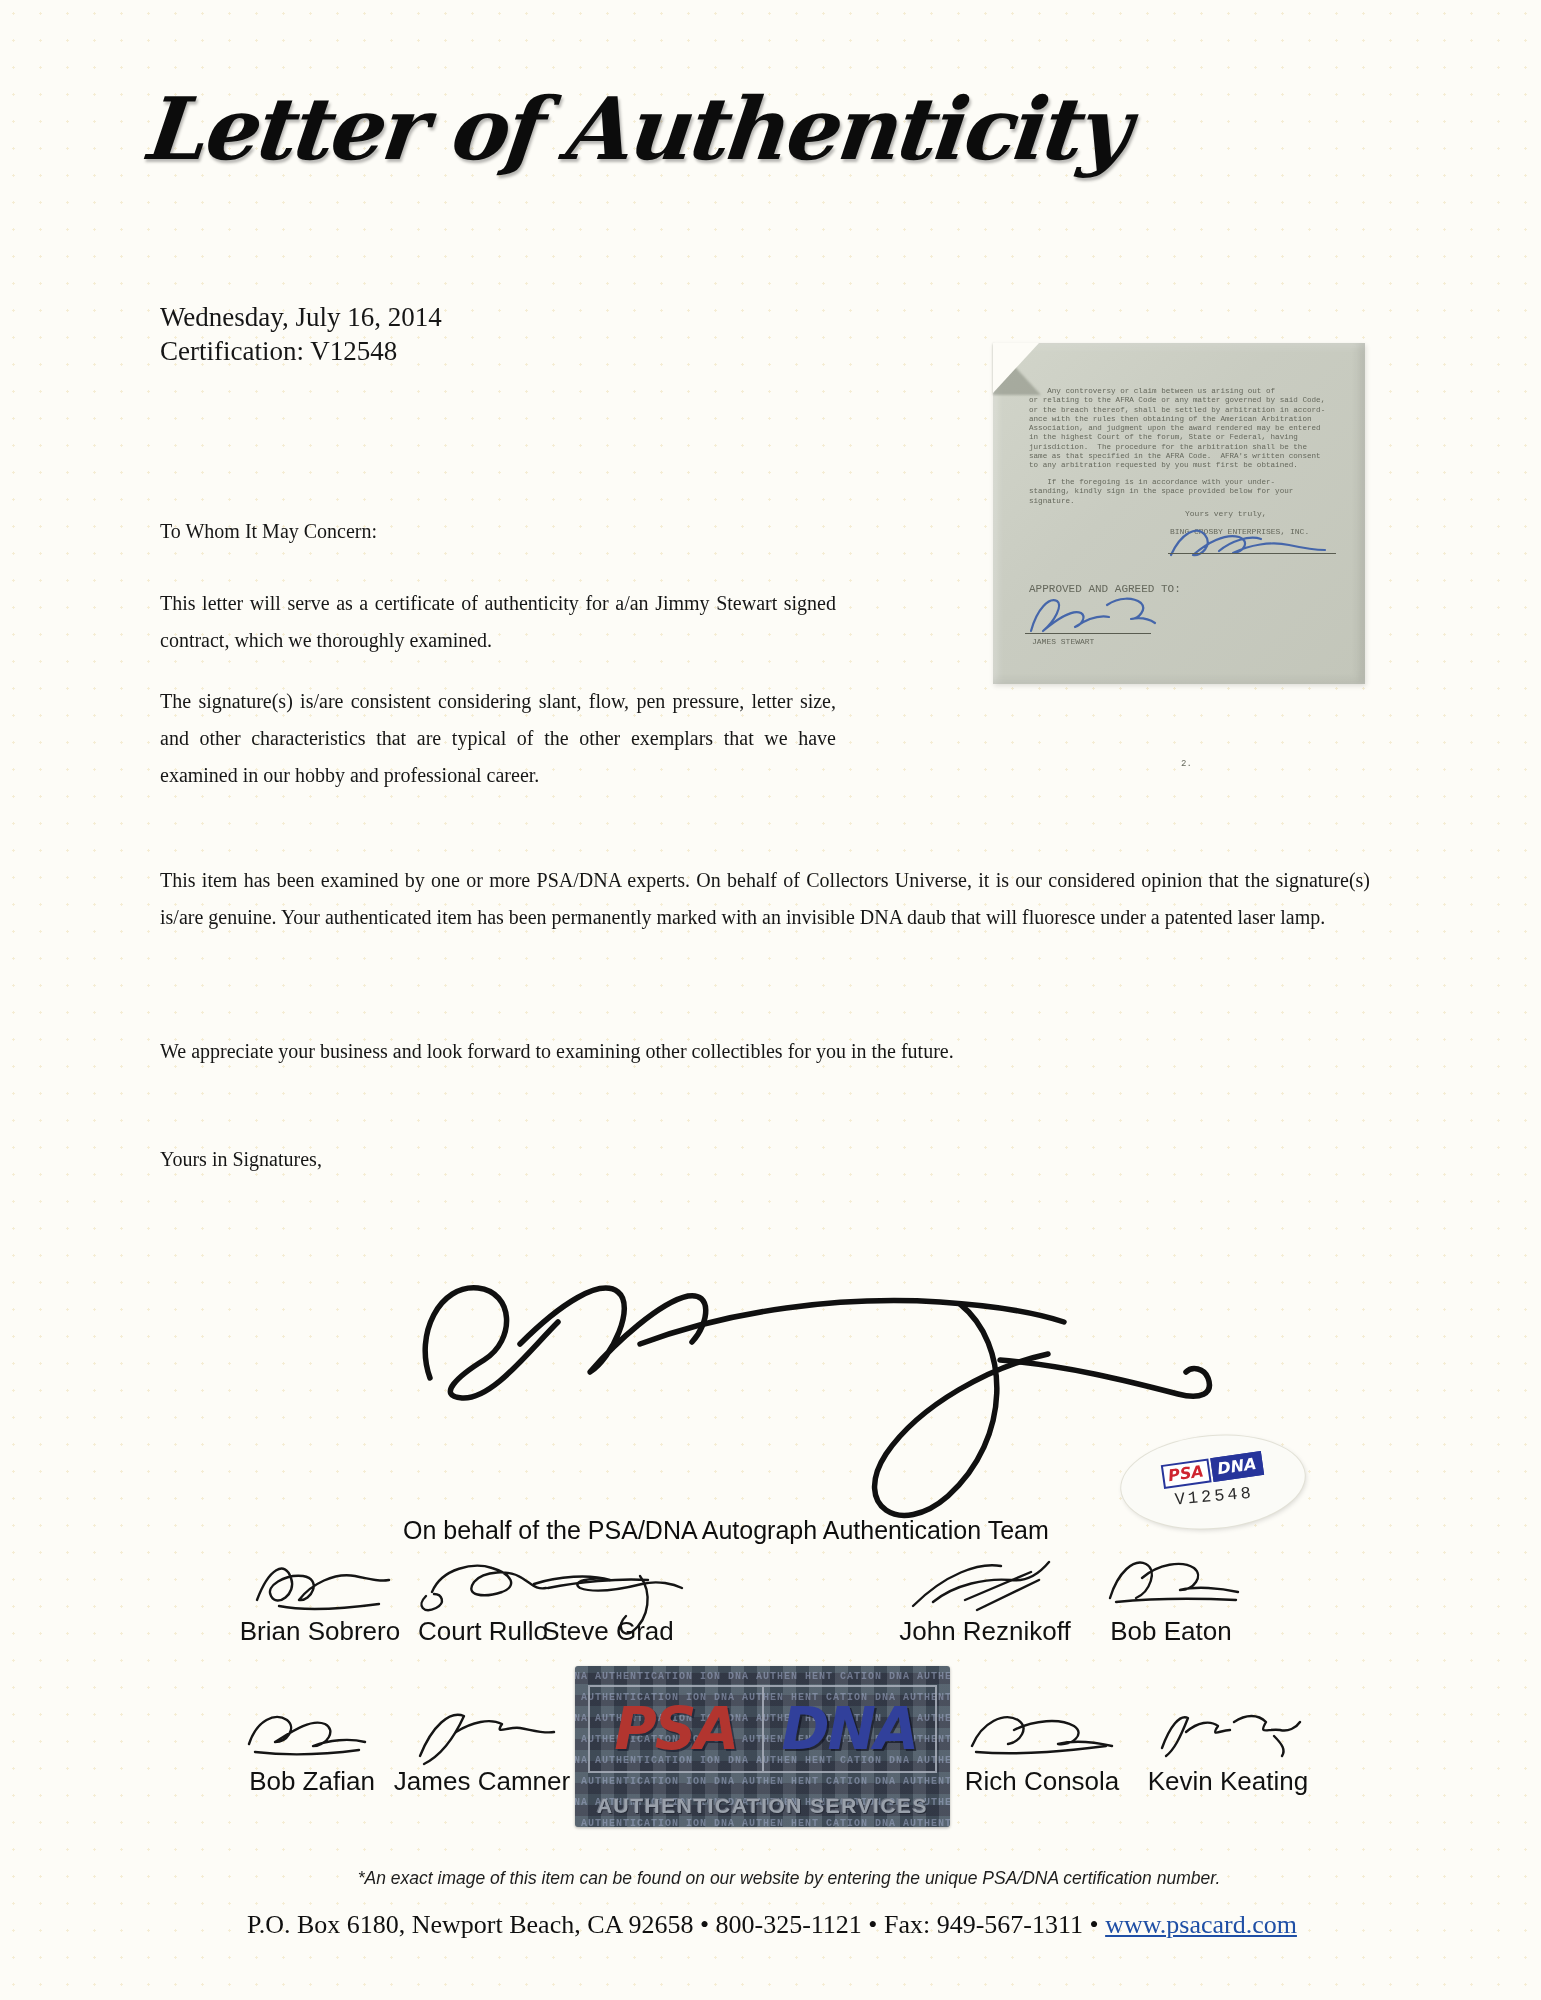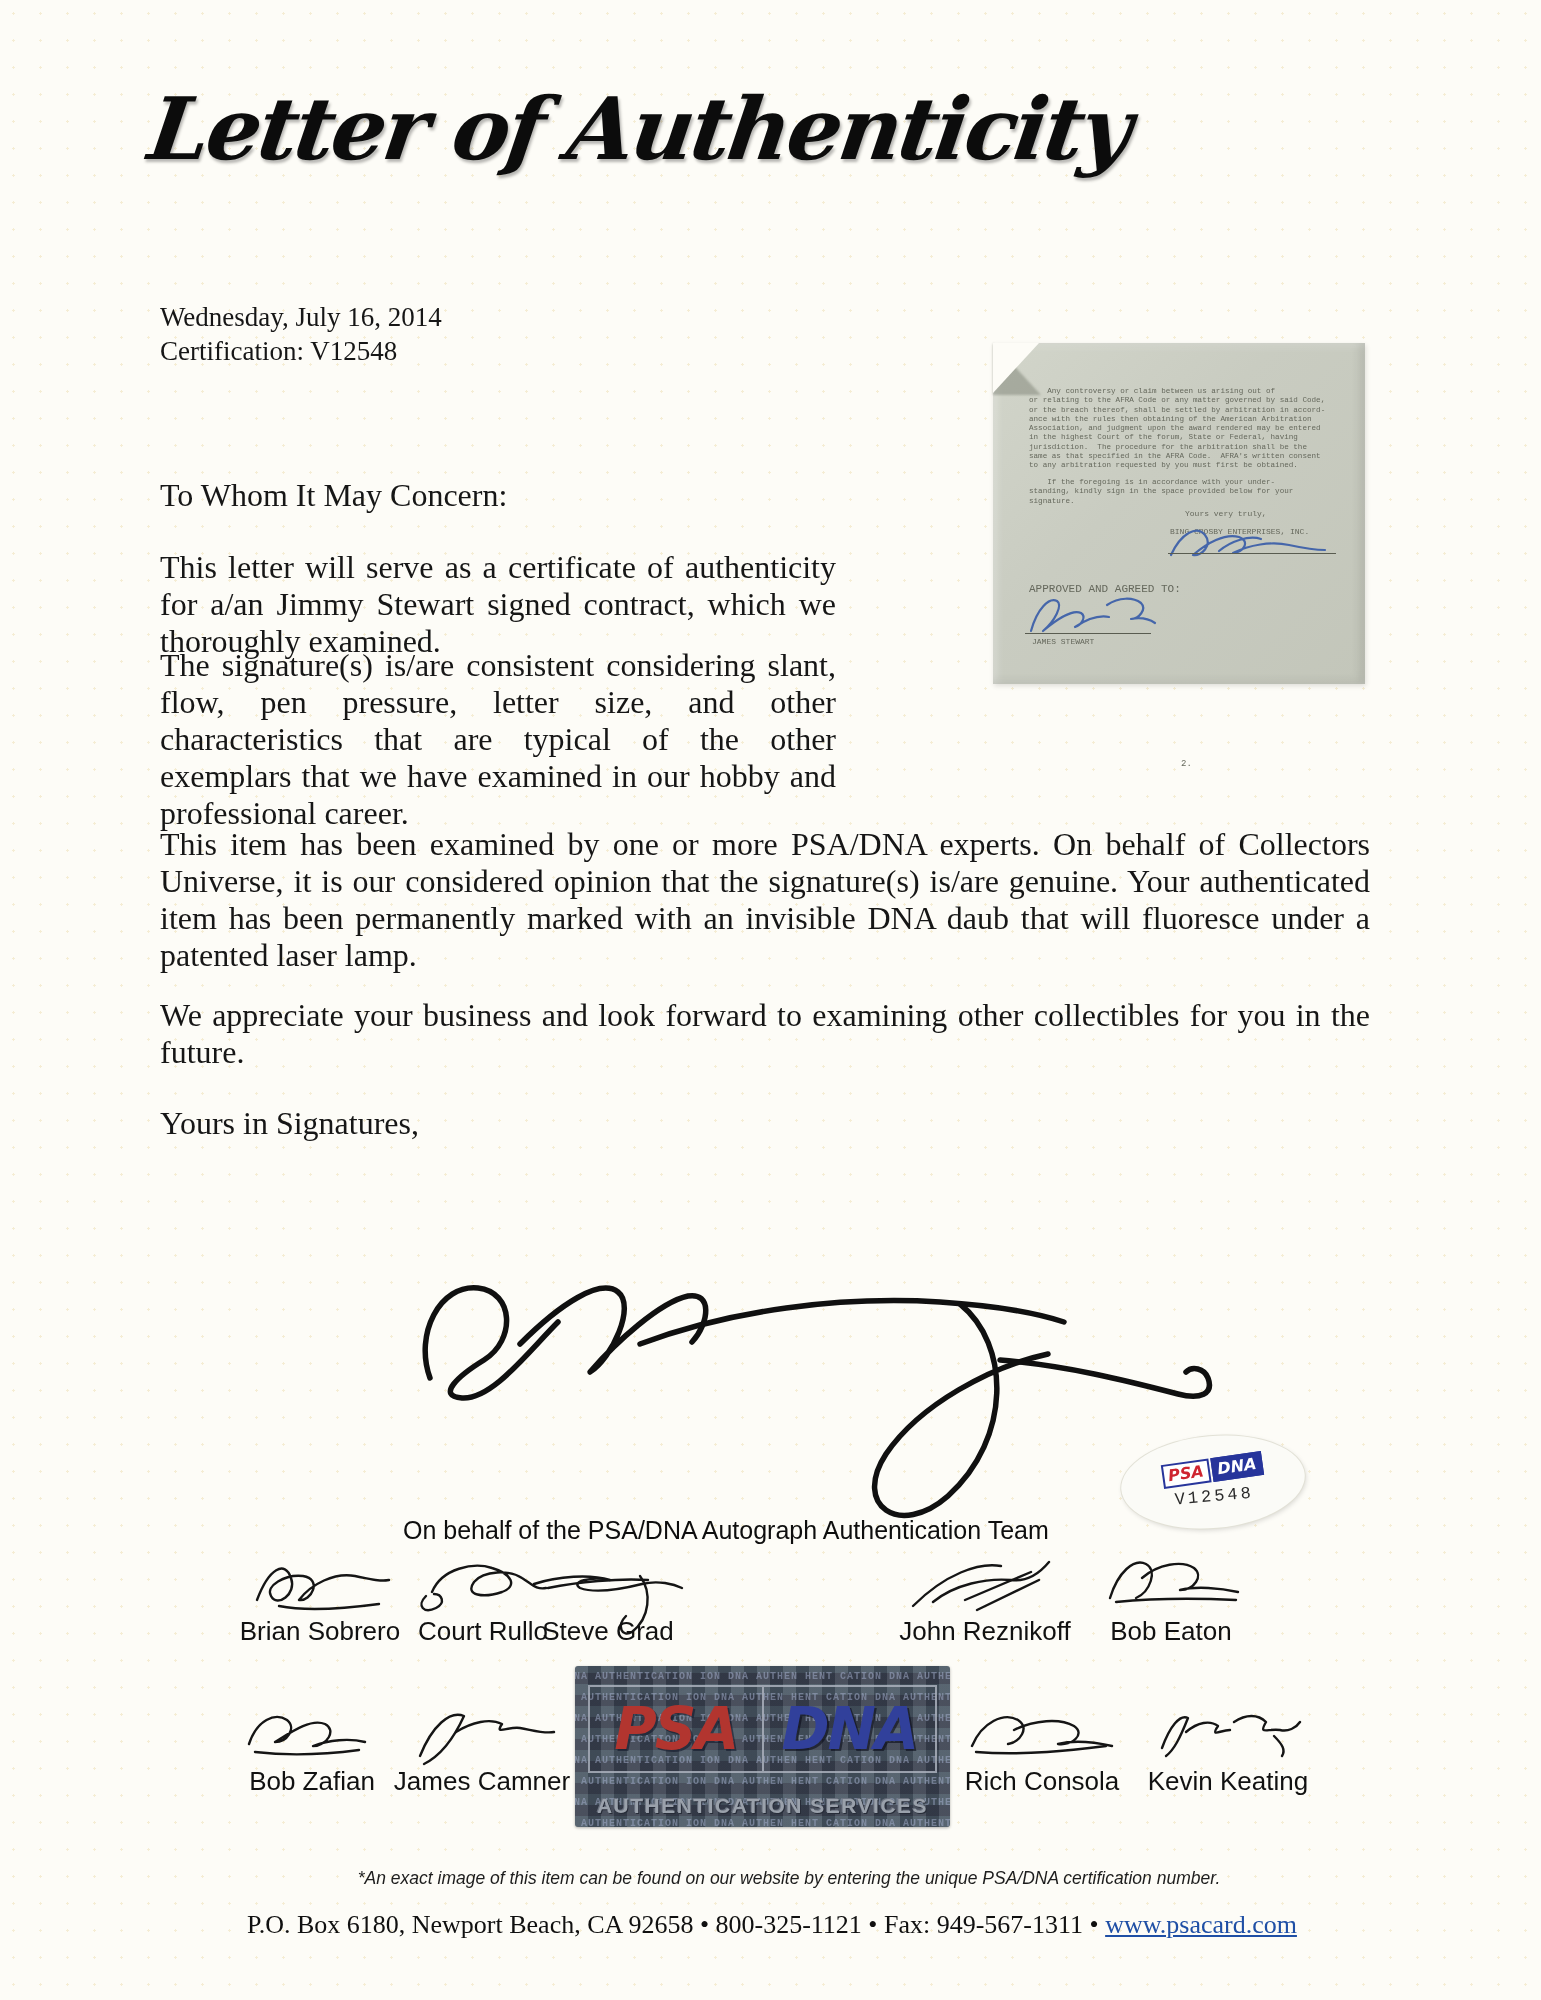--- a/index.html
+++ b/index.html
@@ -21,21 +21,21 @@
     font-style:italic; font-weight:700;
     font-size:86px; letter-spacing:-3px;
     transform:skewX(-8deg);
     color:#0c0c0c;
     text-shadow:2px 3px 3px rgba(0,0,0,0.28);
     white-space:nowrap;
   }
 
   
   .date-block { position:absolute; left:160px; top:300px; font-size:27px; line-height:34px; }
-  .para { position:absolute; left:160px; font-size:32px; line-height:37px; text-align:justify; text-align-last:left; }
+  .para { position:absolute; left:160px; font-size:20px; line-height:37px; text-align:justify; text-align-last:left;margin-top:36px; }
   .salutation { top:477px; }
   .p1 { top:549px; width:676px; }
   .p2 { top:647px; width:676px; }
   .p3 { top:826px; width:1210px; }
   .p4 { top:997px; width:1210px; }
   .closing { top:1105px; }
 
   
   .inset {
     position:absolute; left:993px; top:343px; width:372px; height:341px;

